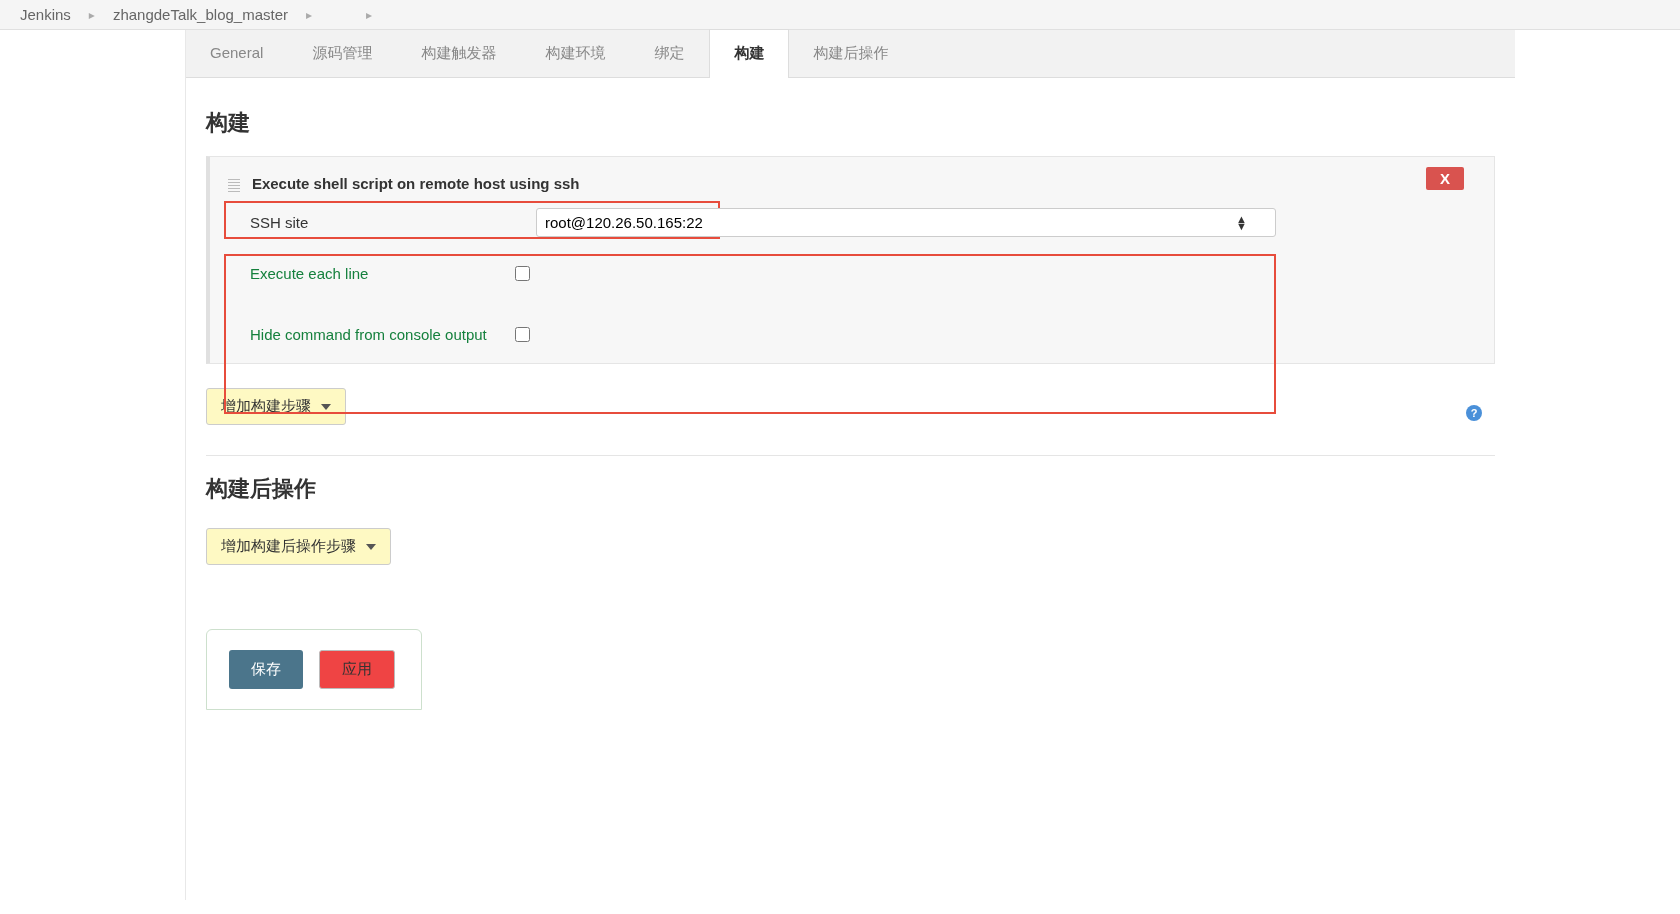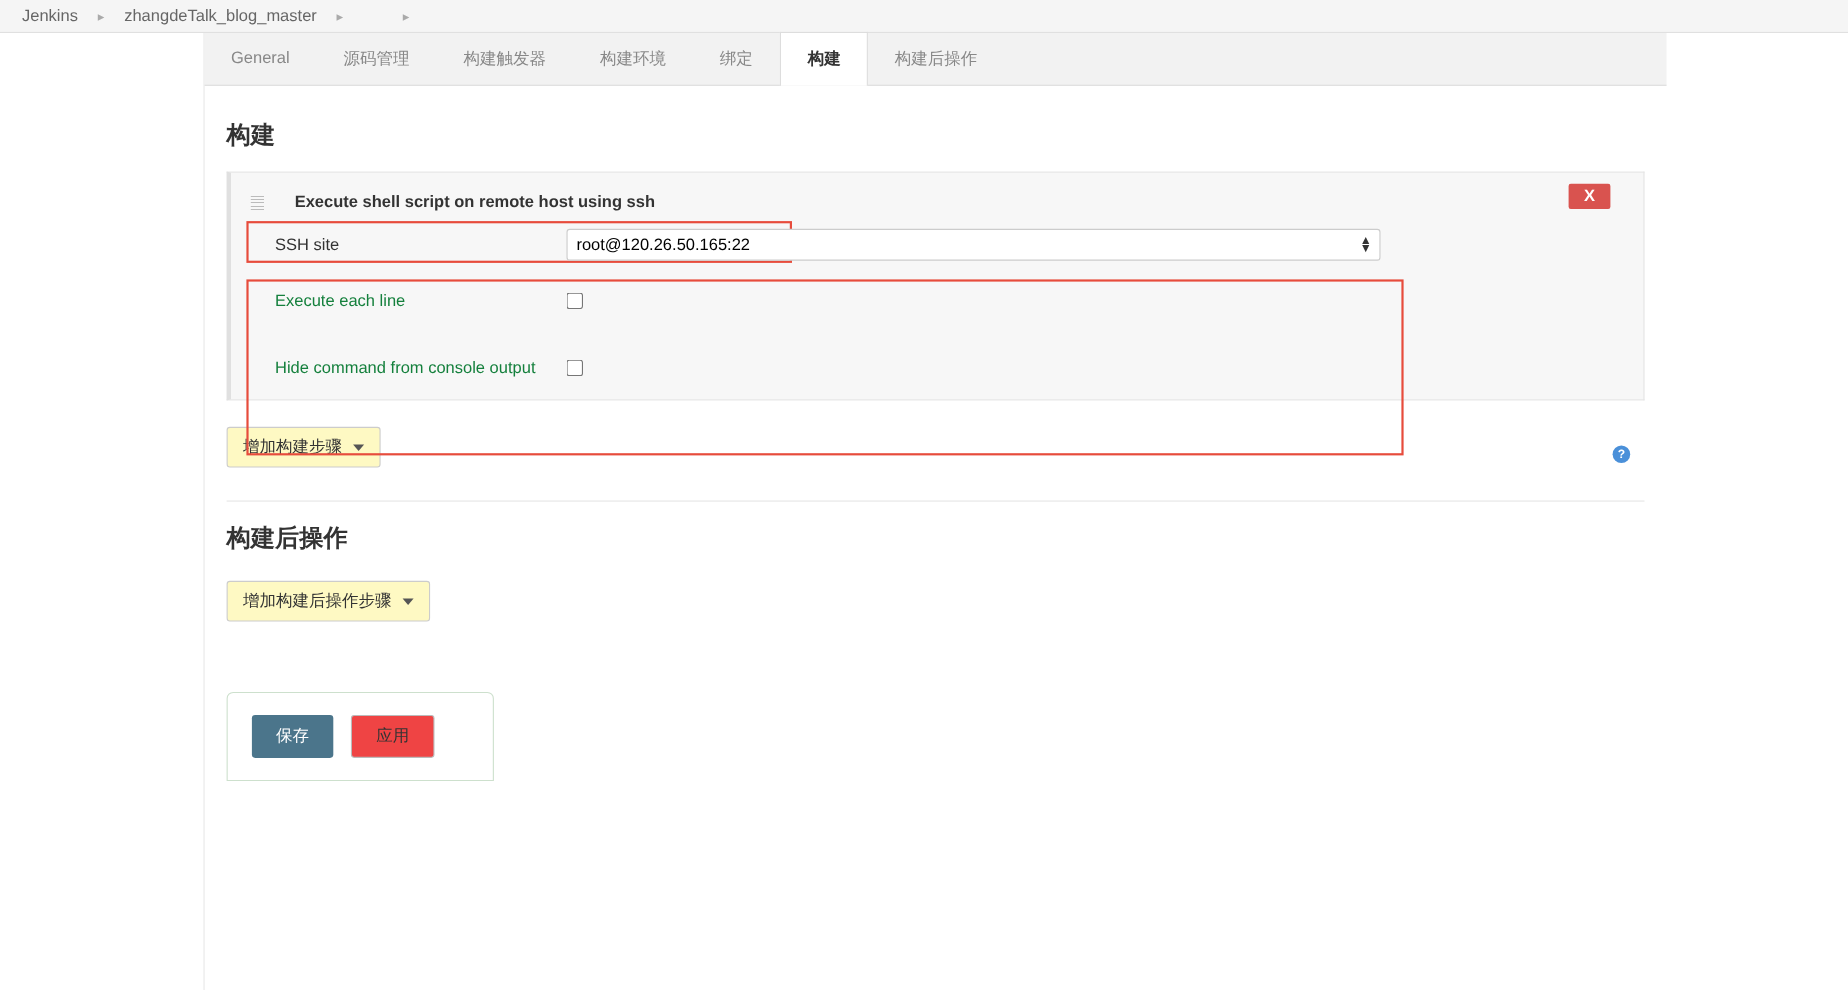--- a/index.html
+++ b/index.html
@@ -16,46 +16,46 @@
     .tab { padding: 14px 24px; color: #888; font-size: 15px; cursor: pointer; border-right: 1px solid transparent; }
     .tab.active { background: #fff; color: #333; font-weight: 700; border-left: 1px solid #ddd; border-right: 1px solid #ddd; border-top: 1px solid #ddd; margin-top: -1px; margin-bottom: -1px; position: relative; }
     
     .content-pad { padding: 18px 20px 0 20px; }
     .section-title { font-size: 22px; font-weight: 700; color: #333; margin: 12px 0 18px 0; }
     
     .build-block { background: #f7f7f7; border: 1px solid #e5e5e5; border-left: 4px solid #e0e0e0; padding: 18px 16px 20px 18px; position: relative; margin-bottom: 18px; }
     .block-x { position: absolute; top: 10px; right: 30px; background: #d9534f; color: #fff; font-weight: 700; font-size: 15px; padding: 3px 14px; cursor: pointer; border-radius: 2px; }
     .block-x::before { content: ""; position: absolute; left: -14px; top: -4px; width: 14px; height: 28px; background: transparent; }
     .block-handle { display: inline-block; width: 12px; height: 14px; margin-right: 8px; vertical-align: middle; background: repeating-linear-gradient(0deg, #bbb, #bbb 1px, transparent 1px, transparent 3px); cursor: grab; }
-    .block-title { font-weight: 700; color: #333; font-size: 15px; display: inline-block; margin-left: 16px; }
+    .block-title { font-weight: 700; color: #333; font-size: 15px; display: inline-block; }
     
     .form-row { display: flex; align-items: flex-start; margin-top: 14px; }
     .form-label-cell { flex: 0 0 287px; padding: 6px 0 0 22px; color: #333; font-size: 15px; }
     .form-input-cell { flex: 1; position: relative; }
     
-    .sshsite-select { width: 100%; padding: 5px 30px 5px 8px; font-size: 15px; background: #fff; border: 1px solid #ccc; border-radius: 3px; appearance: none; position: relative; }
+    .sshsite-select { width: 100%; padding: 5px 30px 5px 8px; font-size: 15px; background: #fff; border: 1px solid #ccc; border-radius: 3px; appearance: none; position: relative; margin-left: 21px; }
     .select-arrows { position: absolute; right: 8px; top: 50%; transform: translateY(-50%); font-size: 11px; line-height: 7px; color: #333; pointer-events: none; }
     
     .cmd-textarea { width: 737px; max-width: 100%; height: 122px; padding: 6px 8px; font-size: 15px; font-family: inherit; border: 2px solid #5b9dd9; outline: none; resize: both; }
     .cmd-underline { text-decoration: underline; text-decoration-color: #e74c3c; text-decoration-style: dotted; text-decoration-thickness: 2px; text-underline-offset: 3px; }
     
     .highlight-box-1 { position: absolute; border: 2px solid #e74c3c; pointer-events: none; }
     .help-icon { position: absolute; width: 16px; height: 16px; border-radius: 50%; background: #4a90d9; color: #fff; font-size: 11px; font-weight: 700; text-align: center; line-height: 16px; cursor: pointer; }
     
     .checkbox-row { display: flex; align-items: center; margin-top: 20px; }
     .checkbox-label { flex: 0 0 287px; padding-left: 22px; color: #15803d; font-size: 15px; }
     .cb { width: 15px; height: 15px; border: 1px solid #bbb; border-radius: 3px; }
     
     .add-btn { display: inline-flex; align-items: center; background: #fef9c3; border: 1px solid #ccc; border-radius: 3px; padding: 8px 14px; font-size: 15px; color: #333; cursor: pointer; margin: 6px 0 26px 0; font-family: Liberation Mono, monospace; }
     .add-btn .caret { margin-left: 10px; }
     .caret-down { display: inline-block; width: 0; height: 0; border-left: 5px solid transparent; border-right: 5px solid transparent; border-top: 6px solid #555; }
     
     .sep-line { border: none; border-top: 1px solid #e5e5e5; margin: 4px 0 18px 0; }
     
-    .footer-bar { border: 1px solid #cde0cd; border-radius: 6px 6px 0 0; padding: 20px 22px; display: flex; gap: 16px; margin-top: 38px; width: 243px; }
+    .footer-bar { border: 1px solid #cde0cd; border-radius: 6px 6px 0 0; padding: 20px 22px; display: flex; gap: 16px; margin-top: 38px; width: 216px; }
     .btn-save { background: #4b758b; color: #fff; border: none; padding: 10px 22px; font-size: 15px; border-radius: 3px; cursor: pointer; }
     .btn-apply { background: #ef4444; color: #333; border: 1px solid #bbb; padding: 9px 22px; font-size: 15px; border-radius: 3px; cursor: pointer; }
   </style>
 </head>
 <body>
 
 <div class="breadcrumb-bar">
   <span class="breadcrumb-item">Jenkins</span>
   <span class="breadcrumb-sep">▸</span>
   <span class="breadcrumb-item">zhangdeTalk_blog_master</span>

